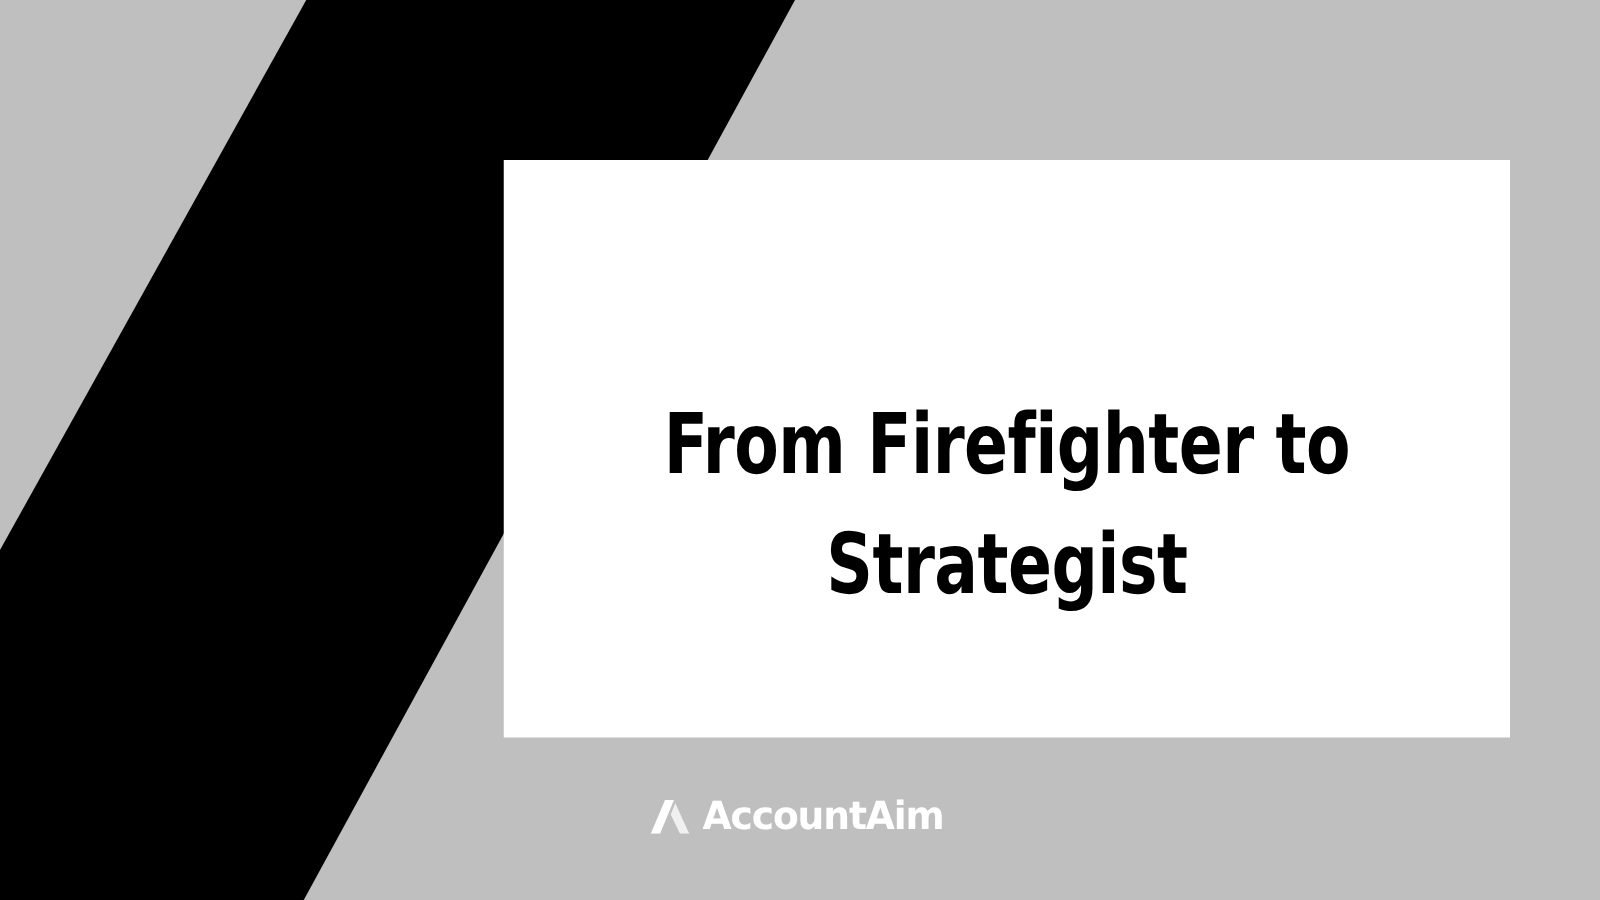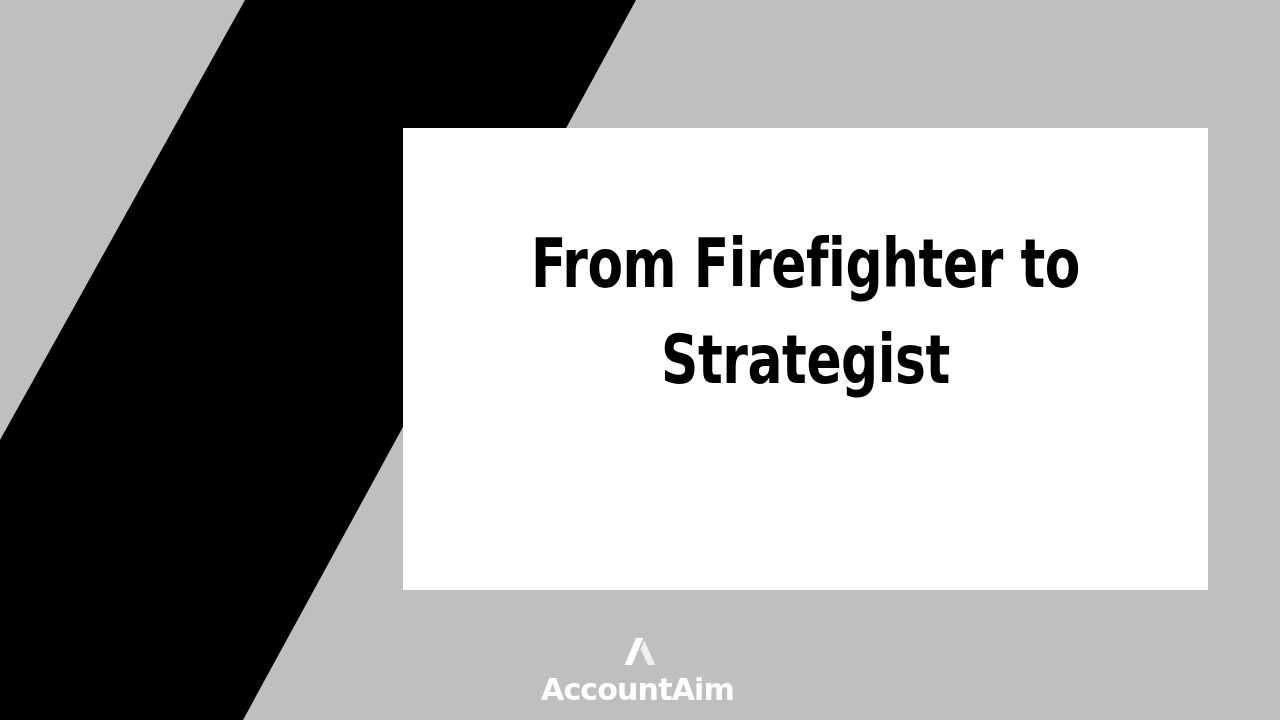--- a/index.html
+++ b/index.html
@@ -33,21 +33,21 @@
 
   
   #content-card {
     position: absolute;
     left: 403px;
     top: 128px;
     width: 805px;
     height: 462px;
     background: #ffffff;
     display: flex;
-    flex-direction: column;
+    flex-direction: row;
     align-items: center;
     justify-content: flex-start;
     box-sizing: border-box;
     padding: 0;
   }
 
   #title-block {
     width: 100%;
     text-align: center;
     margin-top: 88px;
@@ -89,21 +89,20 @@
   
   #brand-lockup {
     position: absolute;
     left: 0;
     top: 638px;
     width: 1280px;
     display: flex;
     align-items: center;
     justify-content: center;
     gap: 9px;
-    flex-direction: column;
   }
 
   #brand-mark {
     display: block;
     width: 34px;
     height: 27px;
     flex: 0 0 auto;
   }
 
   #brand-wordmark {

